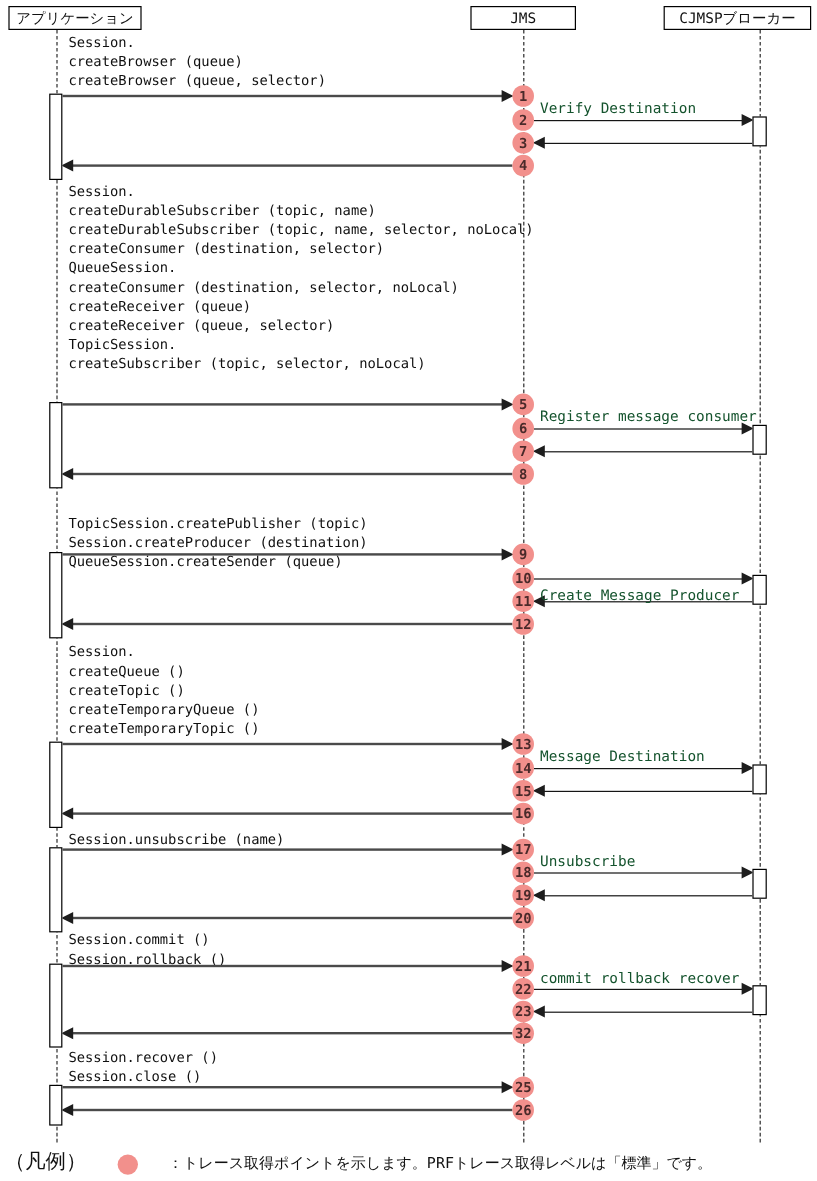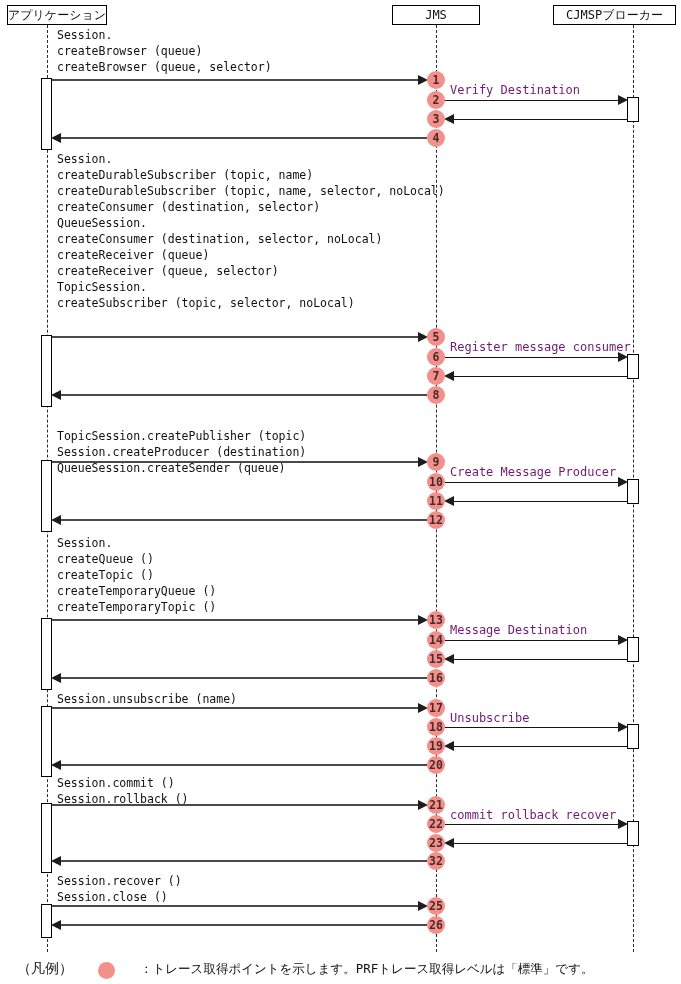--- a/index.html
+++ b/index.html
@@ -21,56 +21,56 @@
   .abar {
     position:absolute; left:41px; width:11px; box-sizing:border-box;
     background:#fff; border:1px solid #000; z-index:2;
   }
   .bbar {
     position:absolute; left:627px; width:12px; height:25px; box-sizing:border-box;
     background:#fff; border:1px solid #000; z-index:2;
   }
   .msglabel {
     position:absolute; left:450px; font-size:12px; line-height:14px;
-    white-space:pre; color:#701a75; z-index:3;
+    white-space:pre; color:#14532d; z-index:3;
   }
   .arrow { position:absolute; height:0; z-index:1; }
   .arrow .sh { position:absolute; display:block; }
   .arrow.thick .sh { height:2px; background:#4a4a4a; top:-1px; }
   .arrow.thin  .sh { height:1px; background:#151515; top:0; }
   .arrow.to-right .sh { left:0; right:7px; }
   .arrow.to-left  .sh { left:7px; right:0; }
   .arrow .hd {
     position:absolute; display:block; width:0; height:0; top:-5px;
     border-top:5px solid transparent; border-bottom:5px solid transparent;
   }
   .arrow.to-right .hd { right:-1px; border-left:10px solid #1d1d1d; }
   .arrow.to-left  .hd { left:-1px;  border-right:10px solid #1d1d1d; }
   .tp {
     position:absolute; left:427px; width:18px; height:18px; border-radius:50%;
     background:#F2908C; color:#4A2A2A; text-align:center;
     font-size:11.5px; line-height:18px; font-weight:bold; z-index:3;
   }
-  .legend-prefix { position:absolute; left:17px; top:960px; font-size:14px; line-height:17px; }
+  .legend-prefix { position:absolute; left:4px; top:960px; font-size:17px; line-height:17px; }
   .legend-dot {
     position:absolute; left:98px; top:962px; width:17px; height:17px;
     border-radius:50%; background:#F2908C;
   }
   .legend-text { position:absolute; left:140px; top:960px; font-size:12.5px; line-height:17px; white-space:pre;text-align:center; }
 </style>
 </head>
 <body>
 
 <div class="stage">
 
   <div class="lifeline" style="left:47px"></div>
   <div class="lifeline" style="left:436px"></div>
   <div class="lifeline" style="left:633px"></div>
 
-  <div class="actor" style="left:7px;   width:100px">アプリケーション</div>
+  <div class="actor" style="left:7px;   width:111px">アプリケーション</div>
   <div class="actor" style="left:392px; width:88px">JMS</div>
   <div class="actor" style="left:553px; width:123px">CJMSPブローカー</div>
 
   <div class="codeblock" style="top:27px">
     <div class="cl">Session.</div>
     <div class="cl">createBrowser (queue)</div>
     <div class="cl">createBrowser (queue, selector)</div>
   </div>
   <div class="abar" style="top:78px;height:72px"></div>
   <div class="bbar" style="top:97px"></div>
@@ -128,21 +128,21 @@
     <div class="cl">TopicSession.createPublisher (topic)</div>
     <div class="cl">Session.createProducer (destination)</div>
     <div class="cl">QueueSession.createSender (queue)</div>
   </div>
   <div class="abar" style="top:460px;height:72px"></div>
   <div class="bbar" style="top:479px"></div>
   <div class="arrow thick to-right" style="left:52px;top:462px;width:375px">
       <span class="sh"></span>
       <span class="hd"></span>
     </div>
-  <div class="msglabel" style="top:465px">Create Message Producer</div>
+  <div class="msglabel" style="top:489px">Create Message Producer</div>
   <div class="arrow thin to-right" style="left:445px;top:482px;width:182px">
       <span class="sh"></span>
       <span class="hd"></span>
     </div>
   <div class="arrow thin to-left" style="left:445px;top:501px;width:182px">
       <span class="sh"></span>
       <span class="hd"></span>
     </div>
   <div class="arrow thick to-left" style="left:52px;top:520px;width:375px">
       <span class="sh"></span>

